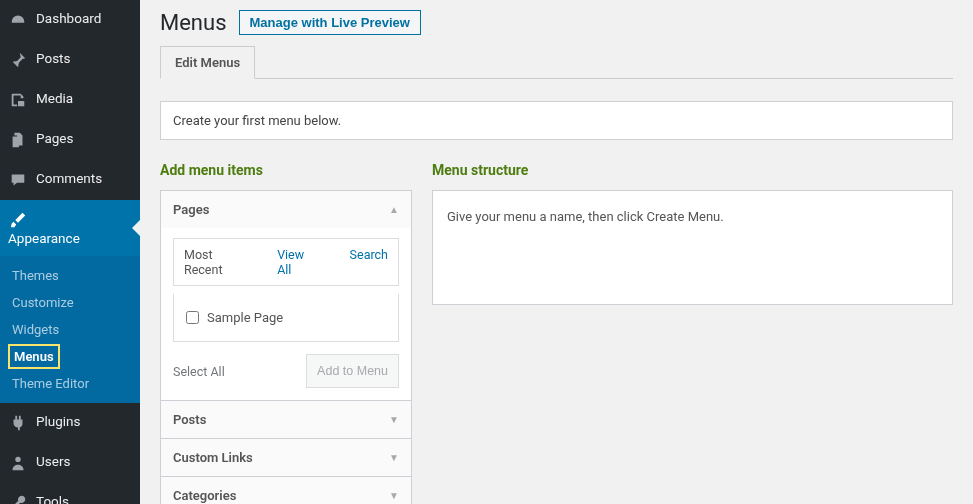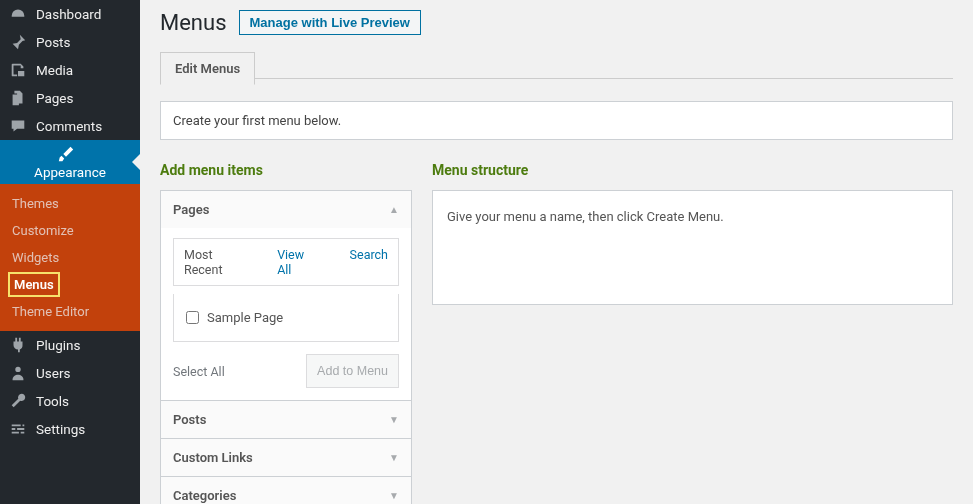--- a/index.html
+++ b/index.html
@@ -1,37 +1,37 @@
 <!DOCTYPE html>
 <html><head>
 <meta charset="utf-8">
 <style>
   * { box-sizing: border-box; margin: 0; padding: 0; }
   body { font-family: -apple-system, BlinkMacSystemFont, "Segoe UI", Roboto, sans-serif; font-size: 13px; color: #444; background: #f1f1f1; width: 973px; height: 504px; overflow: hidden; }
   .layout { display: flex; height: 504px; }
 
   
   .sidebar { width: 140px; background: #23282d; color: #eee; flex-shrink: 0; }
-  .menu-item { display: flex; align-items: center; padding: 4px 8px; color: #eee; font-size: 13.5px; font-weight: 400; cursor: pointer; }
+  .menu-item { display: flex; padding: 10px 8px; color: #eee; font-size: 13.5px; font-weight: 400; cursor: pointer; }
   .menu-item .icon { width: 20px; height: 20px; margin-right: 8px; display: inline-flex; align-items: center; justify-content: center; color: rgba(240,246,252,.6); }
   .menu-item.current { background: #0073aa; color: #fff; position: relative; flex-direction: column; }
   .menu-item.current .icon { color: #fff; }
   .menu-item.current::after { content: ""; position: absolute; right: 0; top: 50%; transform: translateY(-50%); border: 8px solid transparent; border-right-color: #f1f1f1; }
-  .submenu { background: #c2410c; padding: 6px 0; }
+  .submenu { background: #0369a1; padding: 6px 0; }
   .submenu-item { padding: 6px 12px; font-size: 13px; color: rgba(240,246,252,.7); cursor: pointer; }
   .submenu-item.sel { color: #fff; font-weight: 600; }
   .submenu-item.sel span { outline: 2px solid #f7e26b; outline-offset: 2px; padding: 1px 2px; }
 
   
   .main { flex: 1; padding: 10px 20px; overflow: auto; }
   .page-head { display: flex; align-items: center; gap: 12px; margin-bottom: 10px; }
   .page-title { font-size: 22px; font-weight: 400; color: #23282d; }
   .btn-outline { border: 1px solid #0071a1; color: #0071a1; padding: 4px 10px; font-size: 13px; font-weight: 600; background: #f3f5f6; cursor: pointer; }
   .tabs { border-bottom: 1px solid #ccc; display: flex; margin-bottom: 22px; }
-  .tab { border: 1px solid #ccc; border-bottom: 1px solid #f1f1f1; background: #f1f1f1; padding: 8px 14px; font-weight: 600; color: #555; position: relative; top: 7px; cursor: pointer; }
+  .tab { border: 1px solid #ccc; border-bottom: 1px solid #f1f1f1; background: #f1f1f1; padding: 8px 14px; font-weight: 600; color: #555; position: relative; top: 1px; cursor: pointer; }
   .notice { background: #fff; border-left: 4px solid #fff; border: 1px solid #ccd0d4; padding: 11px 12px; font-size: 13px; margin-bottom: 22px; }
   .cols { display: flex; gap: 20px; }
   .col-left { width: 252px; }
   .col-right { flex: 1; }
   .col-title { font-size: 14px; font-weight: 700; color: #4d7c0f; margin-bottom: 12px; }
 
   
   .ac { border: 1px solid #ccd0d4; background: #fff; margin-bottom: 0; }
   .ac + .ac { border-top: none; }
   .ac-head { display: flex; align-items: center; justify-content: space-between; padding: 11px 12px; background: #fafafa; font-weight: 600; color: #555; cursor: pointer; }

